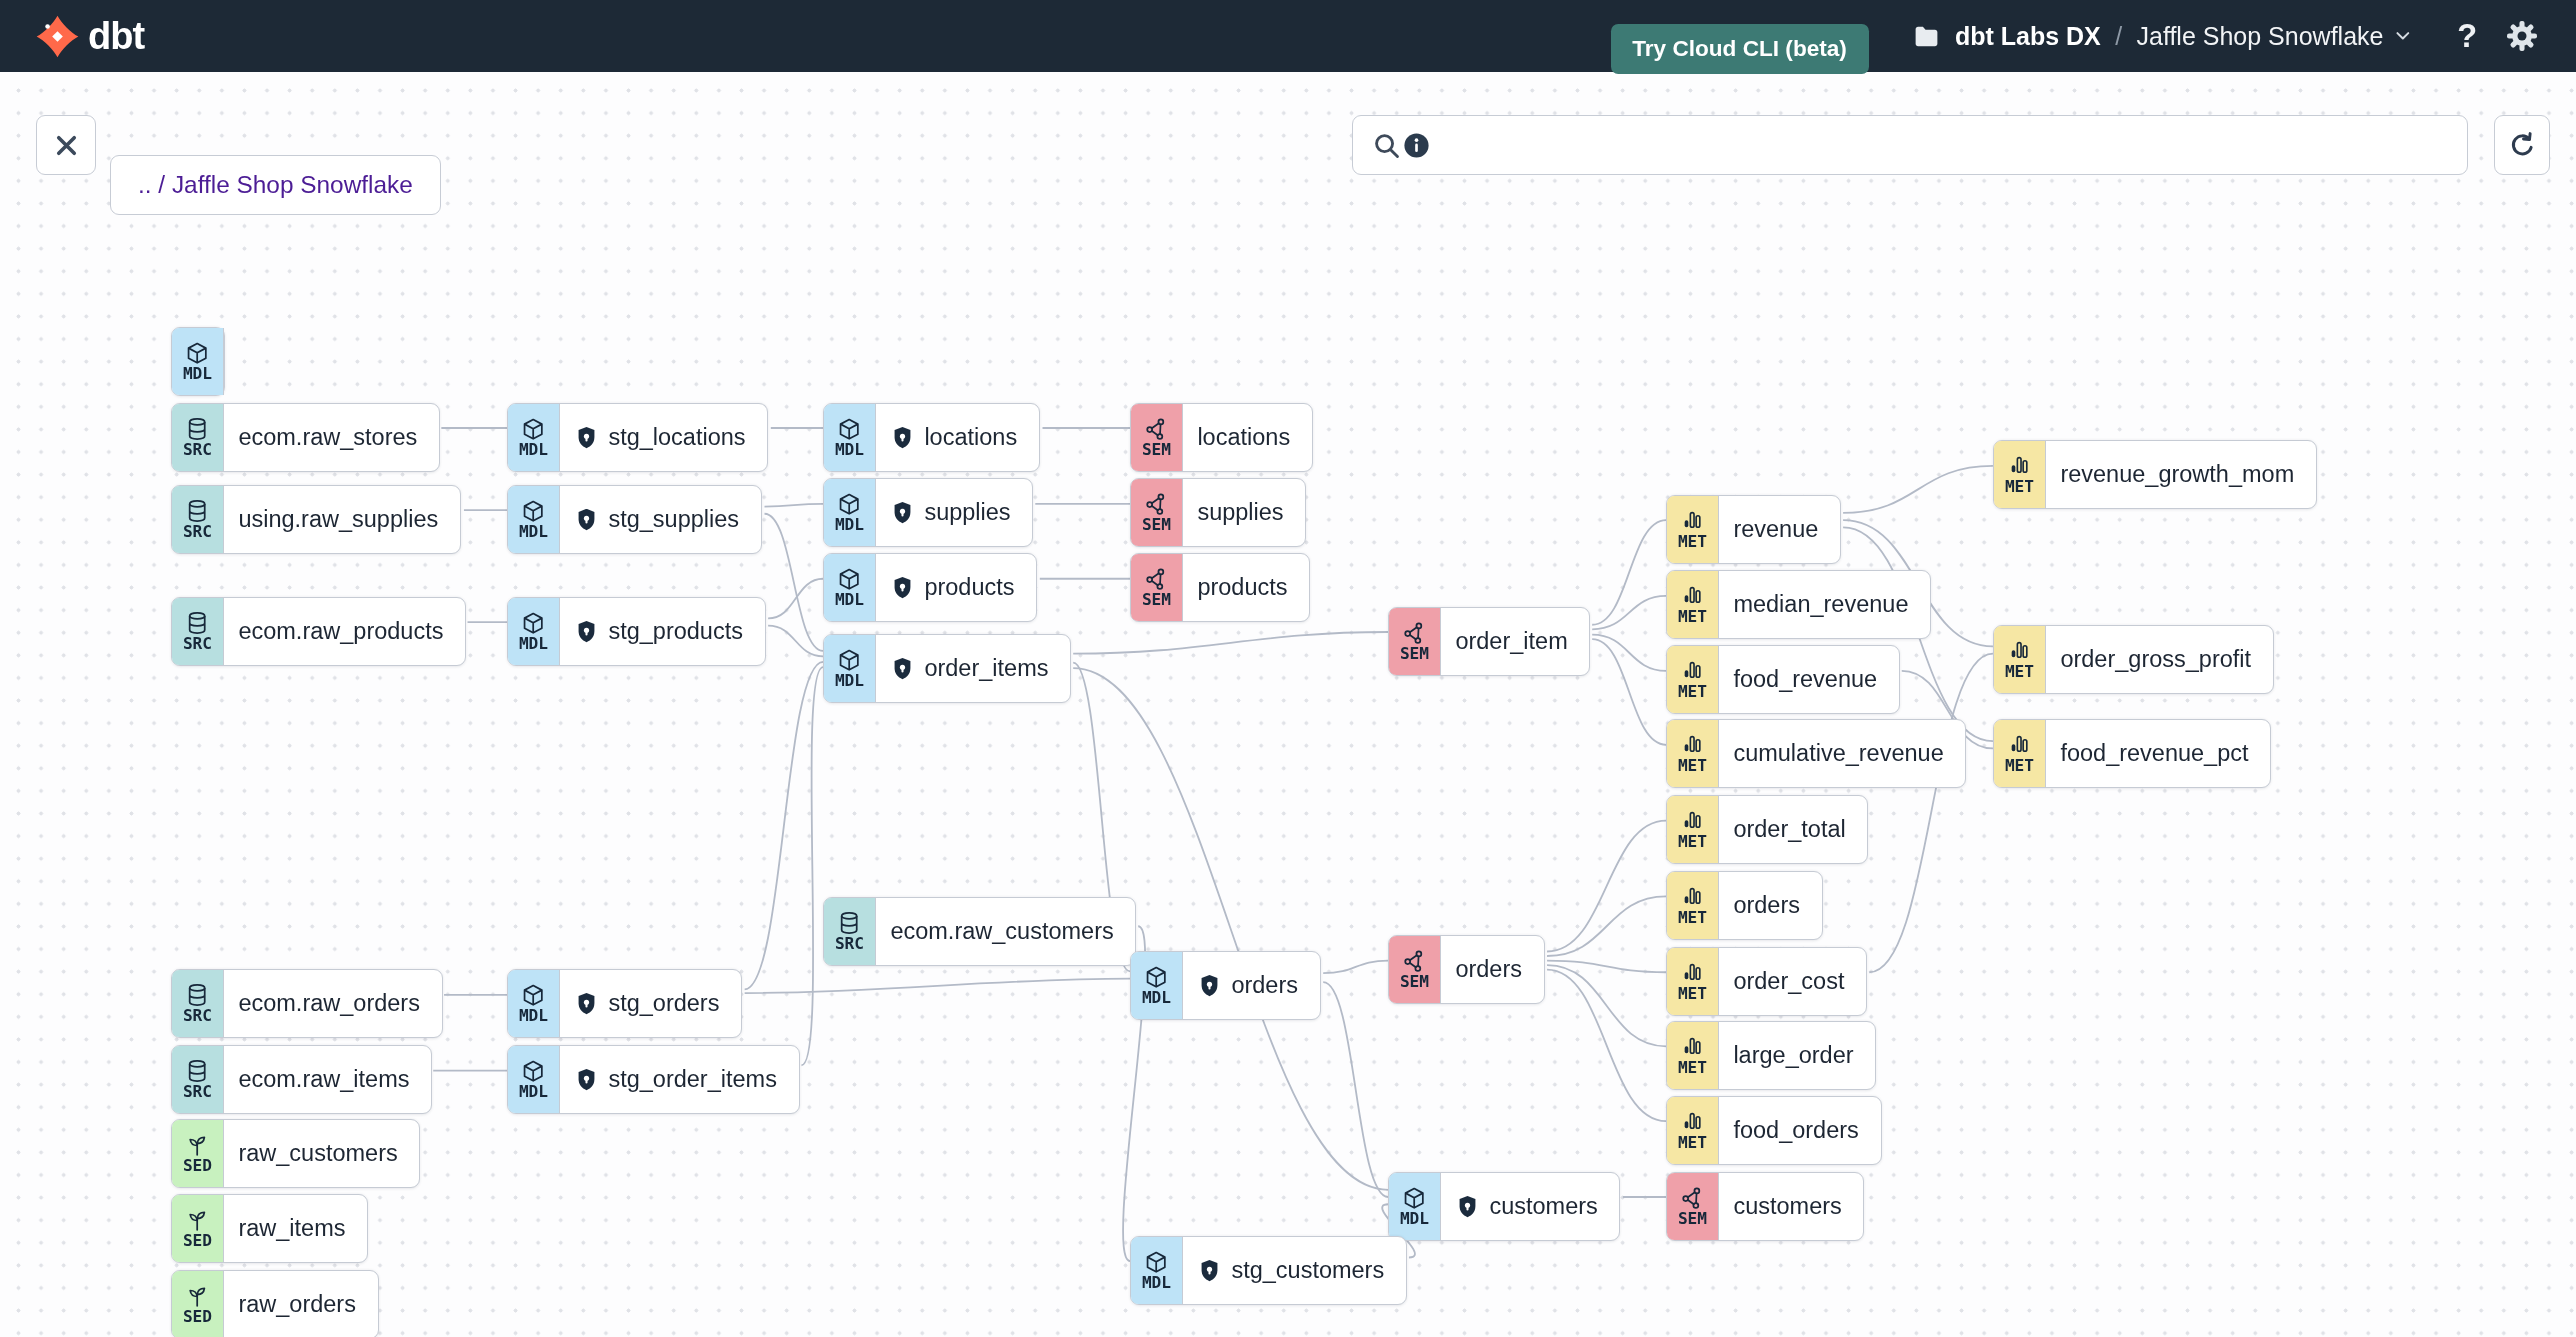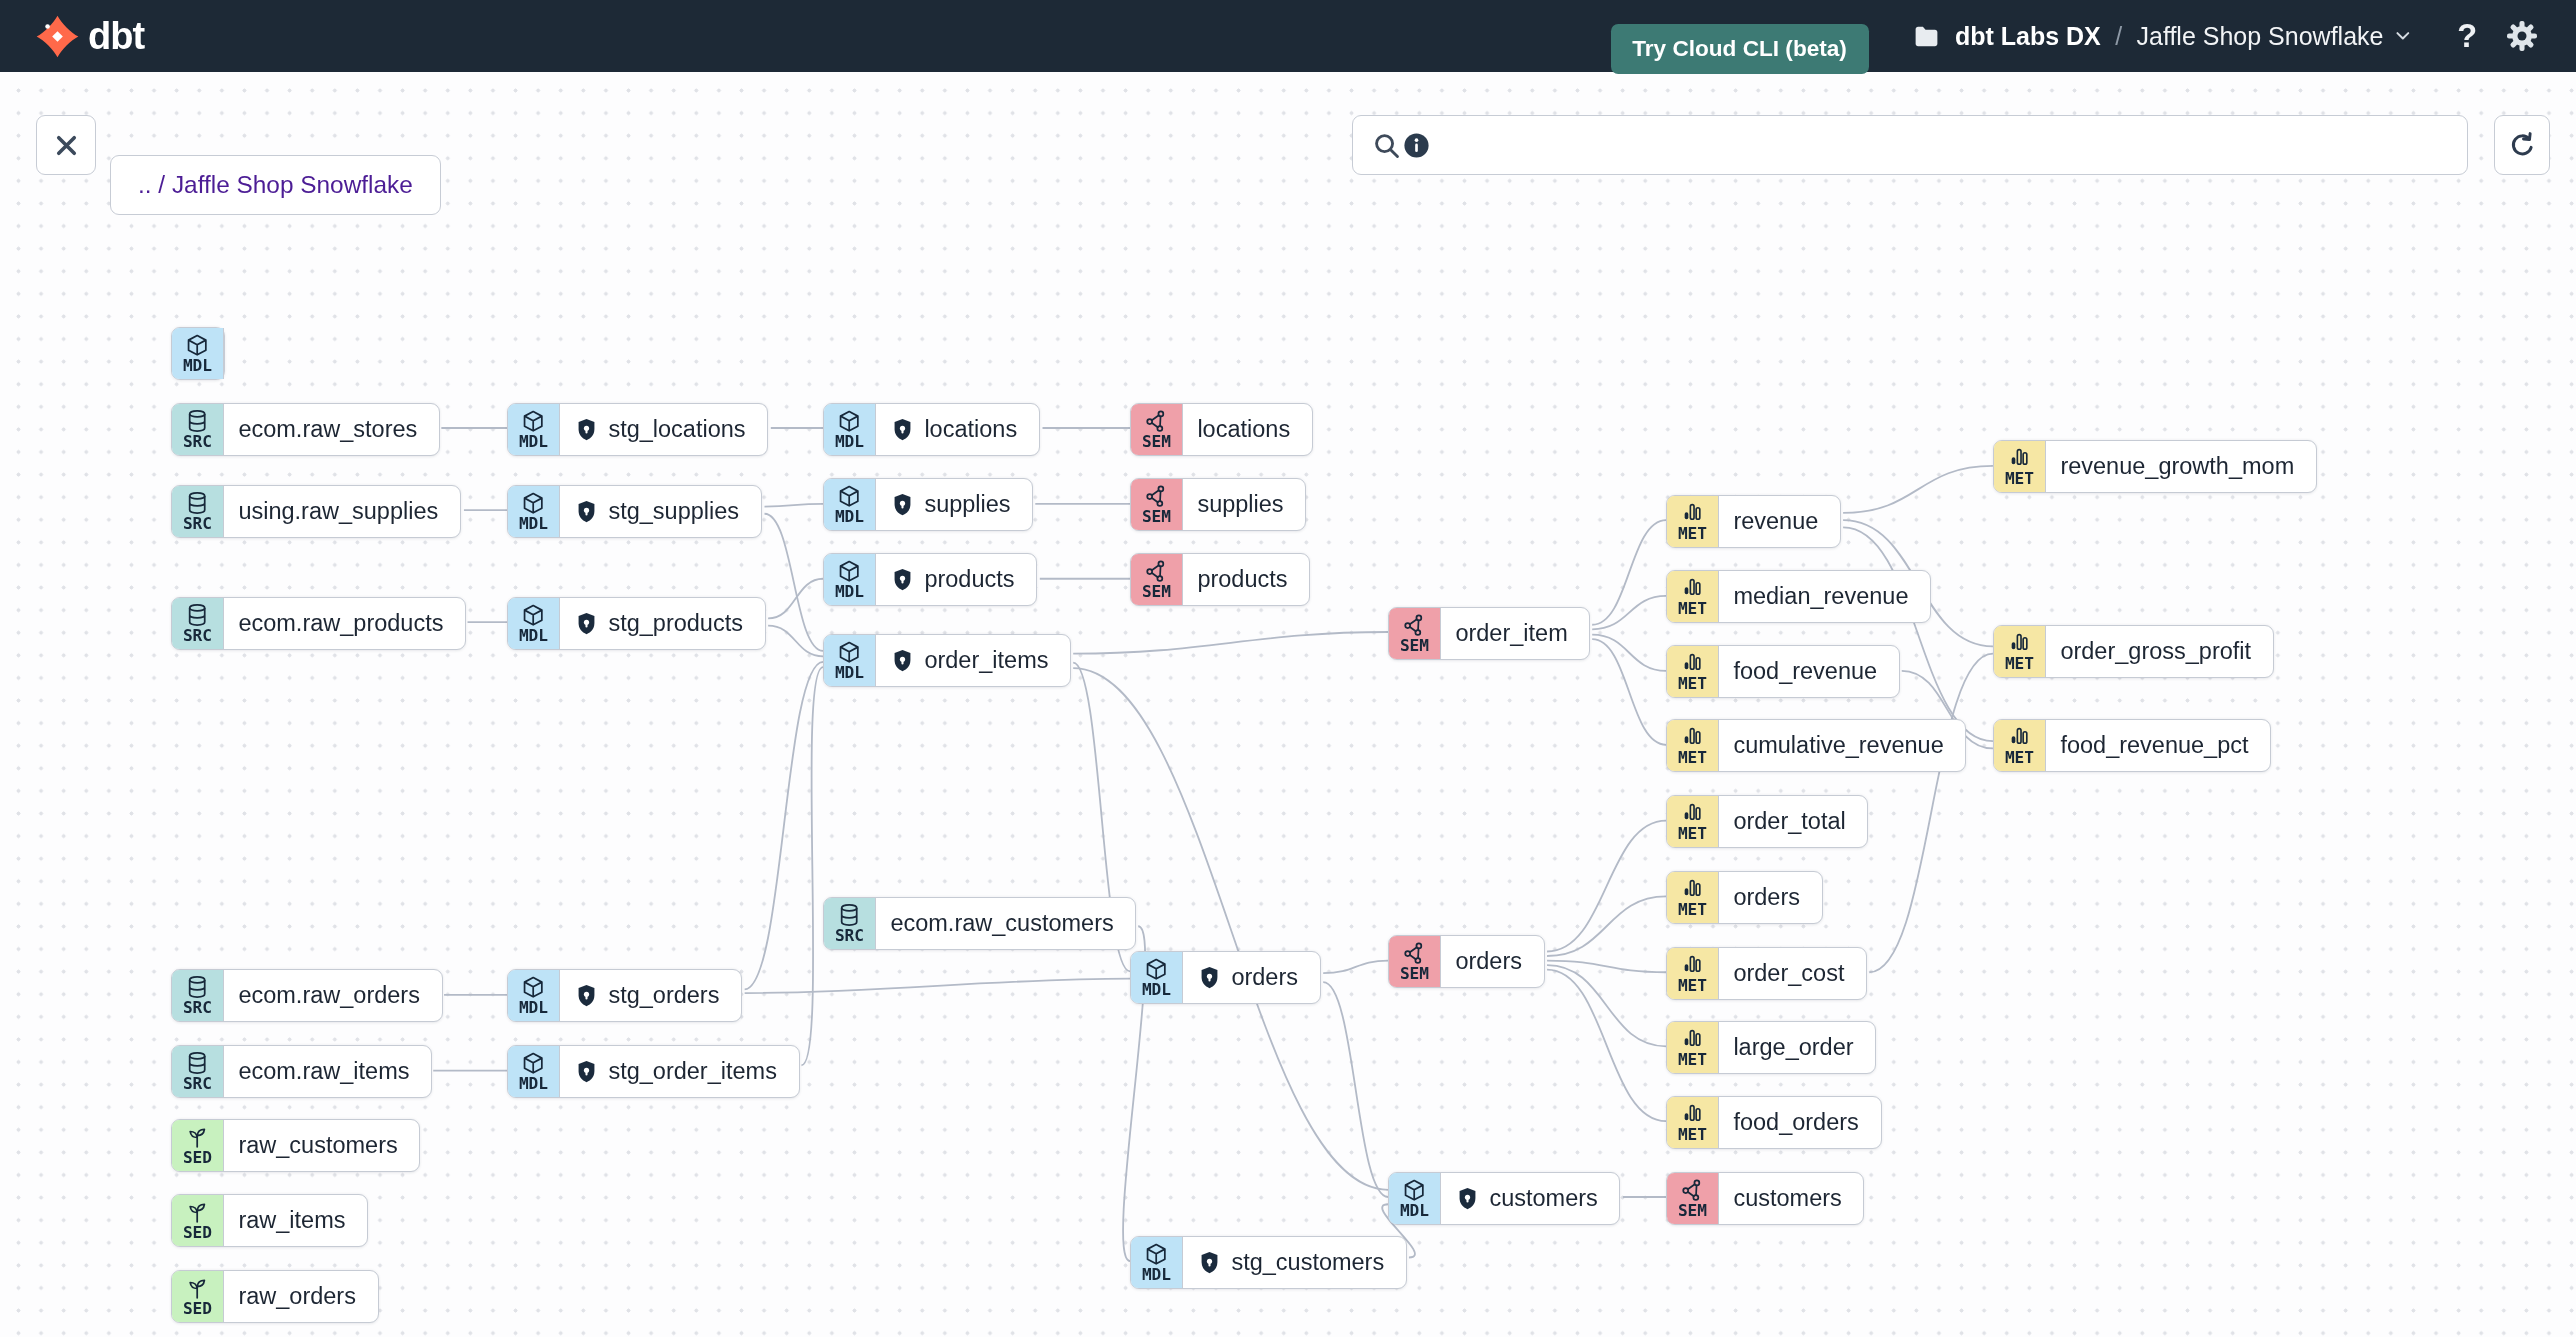--- a/index.html
+++ b/index.html
@@ -49,21 +49,21 @@
     display:flex; align-items:center; padding:0 18px; z-index:6;
   }
   .search-wrap input {
     flex:1; border:none; outline:none; font-size:24.4px; color:#1d2633;
     font-family:"Liberation Sans", sans-serif; margin-left:14.4px; background:transparent;
   }
   .search-wrap input::placeholder { color:#505b69; opacity:1; }
   .refresh-btn { left:2494px; top:115px; width:56px; }
   
   .node {
-    position:absolute; height:53px; display:flex; align-items:stretch;
+    position:absolute; height:69px; display:flex; align-items:stretch;
     background:#ffffff; border:1.8px solid #c6cbd4; border-radius:9px;
     box-shadow:0 0.9px 2.7px rgba(26,36,54,.10); z-index:3; cursor:pointer; white-space:nowrap;
   }
   .badge {
     width:52px; display:flex; flex-direction:column; align-items:center; justify-content:center;
     gap:0.9px; border-right:1.8px solid #c6cbd4; border-radius:7.2px 0 0 7.2px;
   }
   .badge .btext { font-family:"DejaVu Sans Mono", monospace; font-size:16.2px; font-weight:600; color:#17283a; line-height:1; }
   .badge .bicon { display:flex; }
   .nbody { display:flex; align-items:center; padding:0 21.7px 0 14.4px; gap:9px; }

